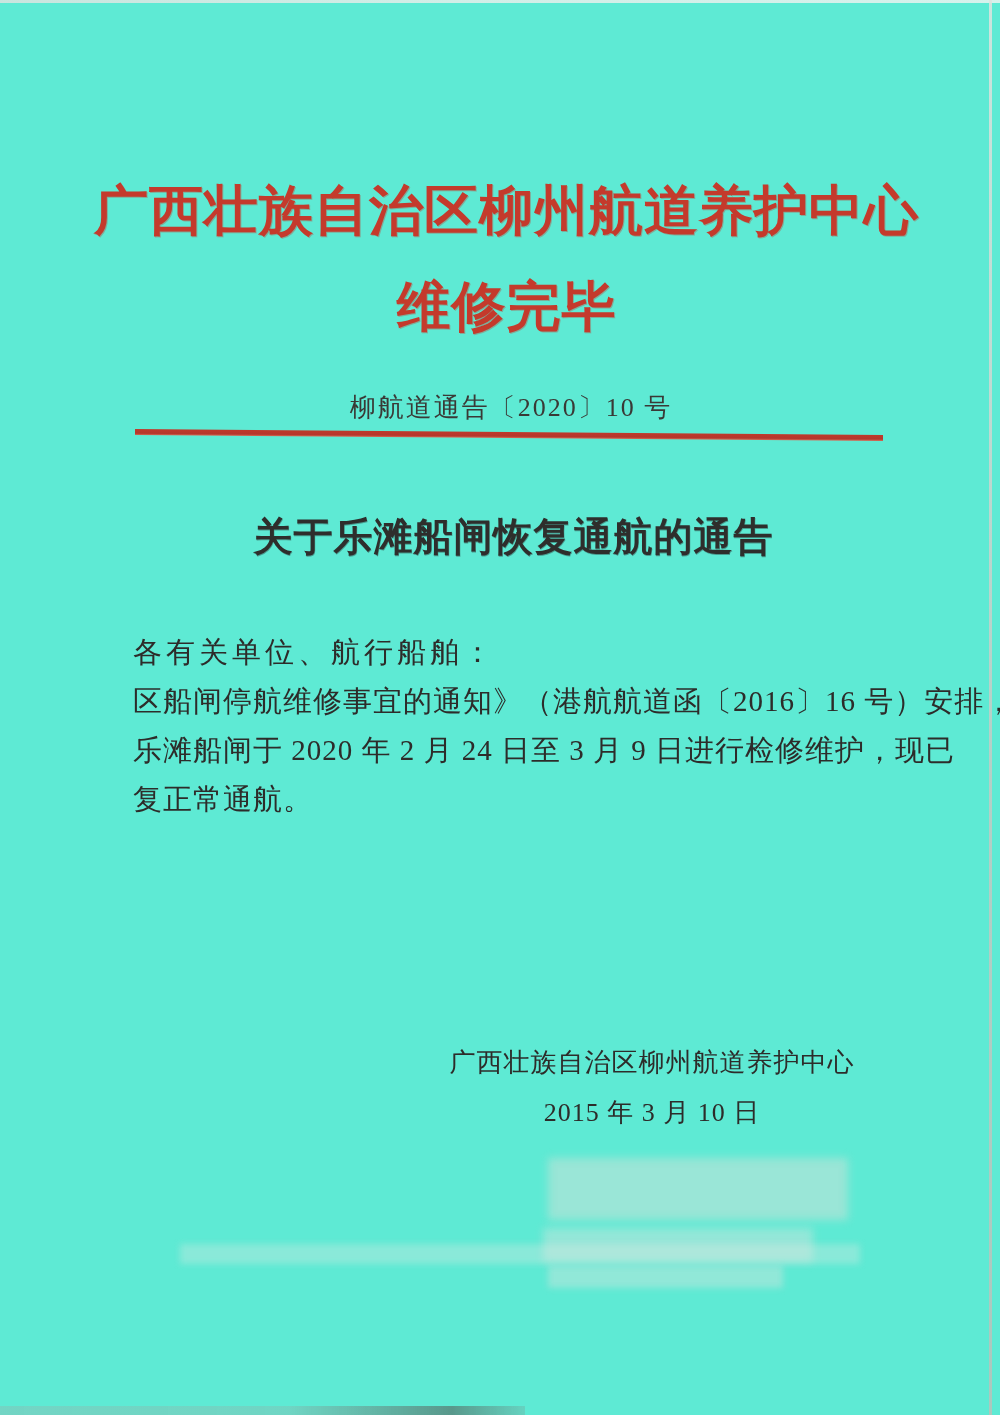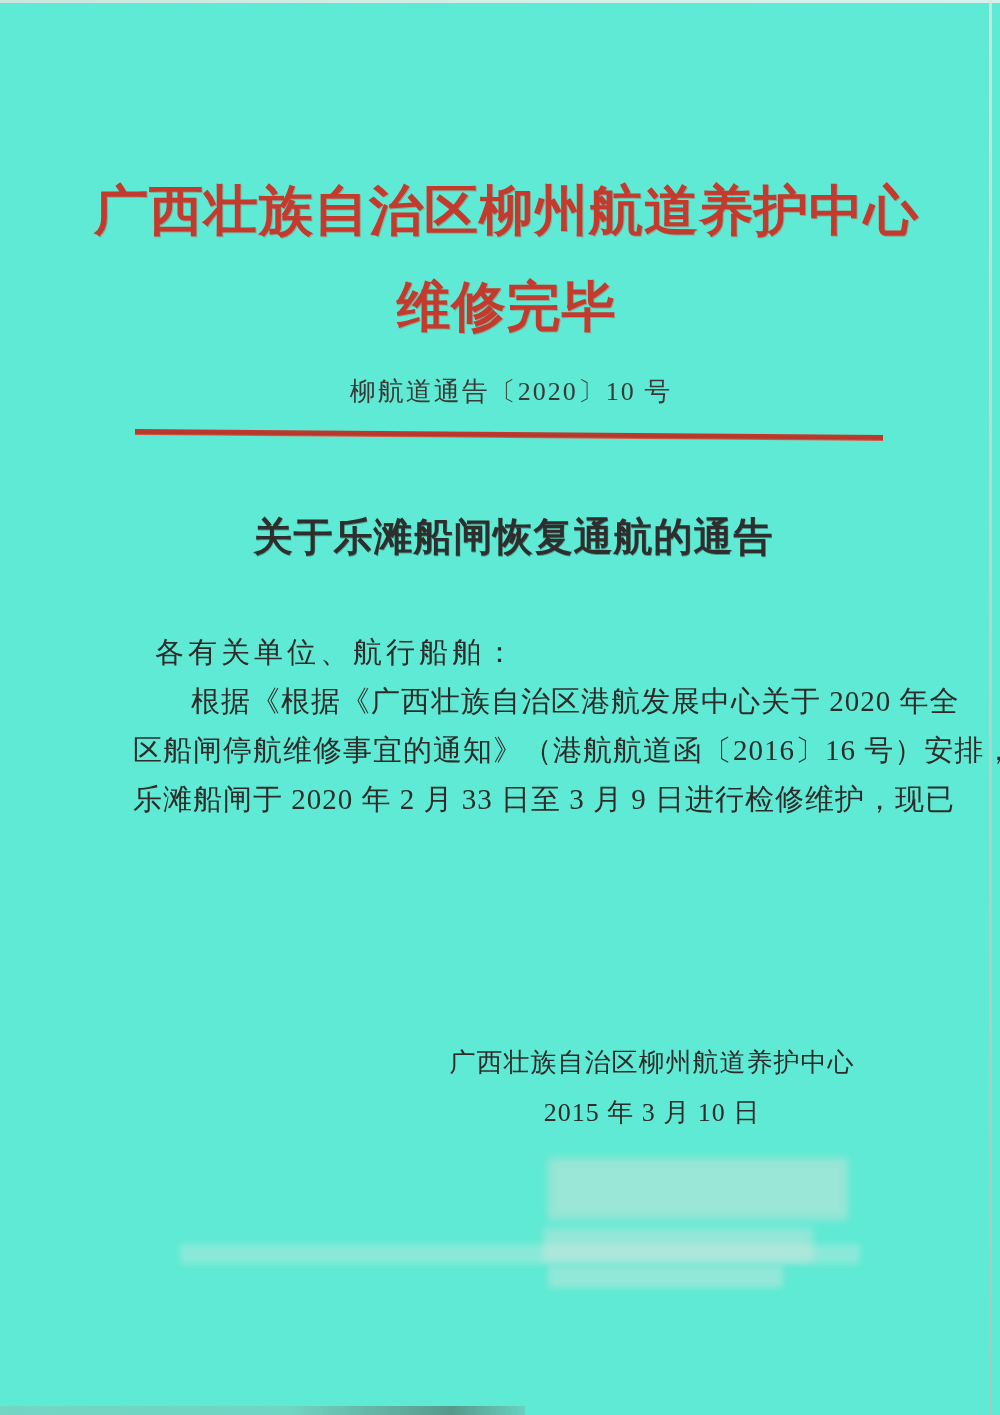--- a/index.html
+++ b/index.html
@@ -27,21 +27,21 @@
     font-weight: bold;
     line-height: 96px;
     color: #c43a2c;
     letter-spacing: 1px;
     text-shadow: 1px 1px 0 rgba(196, 58, 44, 0.35);
   }
   .red-title .rt-line { display: block; white-space: nowrap; }
 
   .doc-number {
     position: absolute;
-    top: 374px; left: 133px;
+    top: 390px; left: 133px;
     width: 756px;
     text-align: center;
     font-size: 26px;
     letter-spacing: 2px;
     color: #3a3936;
     white-space: nowrap;
   }
   .red-rule {
     position: absolute;
     top: 432px; left: 135px;
@@ -66,21 +66,21 @@
   
   .body-text {
     position: absolute;
     top: 628px; left: 133px;
     width: 760px;
     font-size: 29px;
     line-height: 49px;
     color: #2d2c2a;
   }
   .body-text p { margin: 0; white-space: nowrap; letter-spacing: 1px; }
-  .body-text p.salutation { letter-spacing: 4px; margin-left: 22px; }
+  .body-text p.salutation { letter-spacing: 4px; }
   .body-text p.indent { text-indent: 2em; }
   
   .signature {
     position: absolute;
     top: 1038px; left: 447px;
     width: 410px;
     text-align: center;
     font-size: 26px;
     line-height: 50px;
     color: #2d2c2a;
@@ -130,23 +130,23 @@
   </h1>
 
   <div class="doc-number">柳航道通告〔2020〕10 号</div>
 
   <div class="red-rule"></div>
 
   <h2 class="subject">关于乐滩船闸恢复通航的通告</h2>
 
   <div class="body-text">
     <p class="salutation">各有关单位、航行船舶：</p>
-    <p class="indent">根据《根据《广西壮族自治区港航发展中心关于 2020 年全</p>
     <p>区船闸停航维修事宜的通知》（港航航道函〔2016〕16 号）安排，</p>
-    <p>乐滩船闸于 2020 年 2 月 33 日至 3 月 9 日进行检修维护，现已</p>
+    <p>乐滩船闸于 2020 年 2 月 24 日至 3 月 9 日进行检修维护，现已</p>
+    <p>复正常通航。</p>
   </div>
 
   <div class="signature">
     <div>广西壮族自治区柳州航道养护中心</div>
     <div>2015 年 3 月 10 日</div>
   </div>
 
   <div class="artifact bleed-1"></div>
   <div class="artifact bleed-2"></div>
   <div class="artifact bleed-3"></div>

